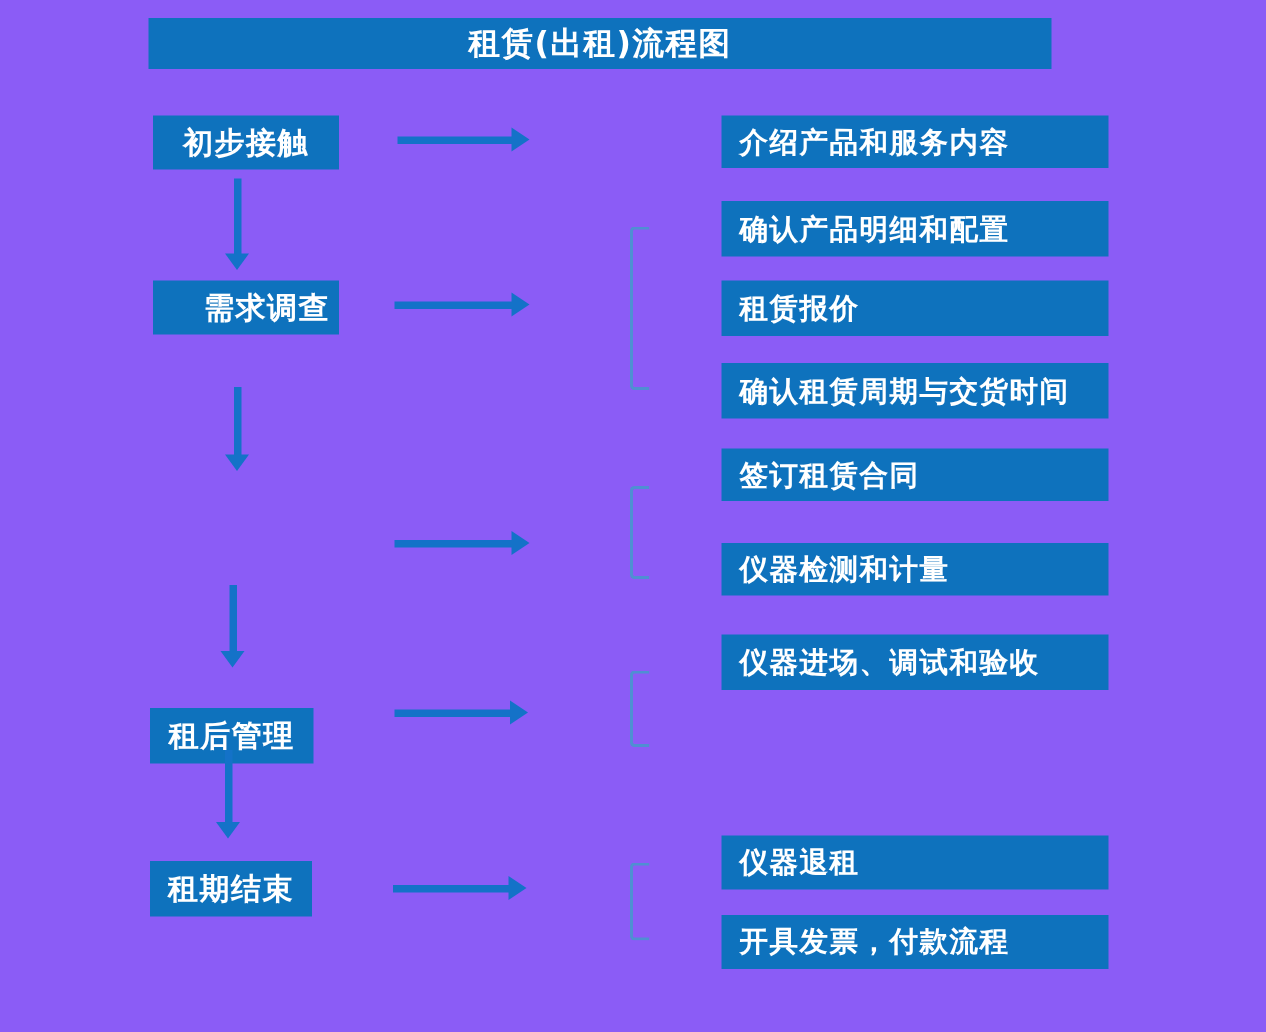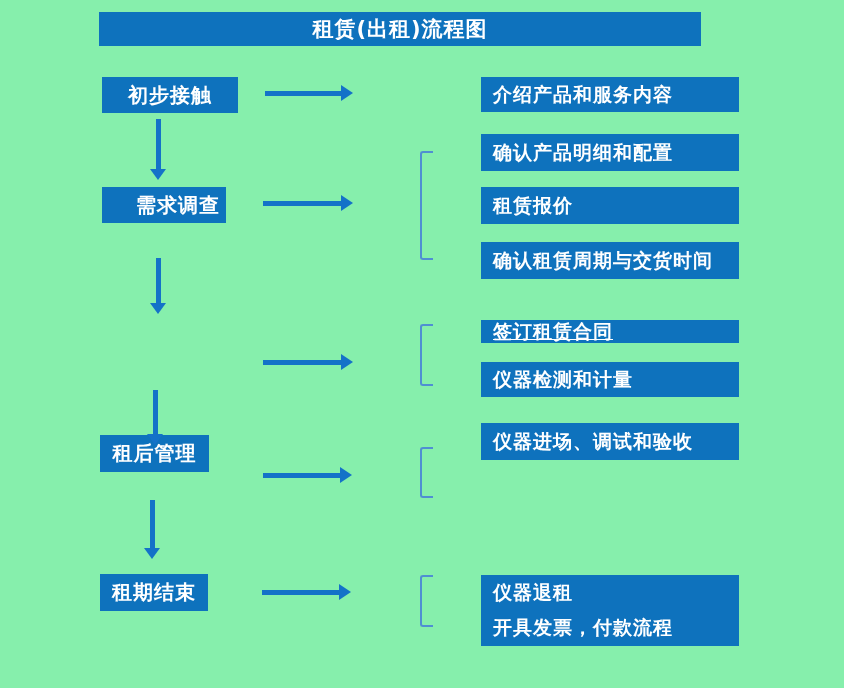--- a/index.html
+++ b/index.html
@@ -1,21 +1,21 @@
 <!DOCTYPE html>
 <html><head>
 <meta charset="utf-8">
 <style>
   * { margin: 0; padding: 0; box-sizing: border-box; }
   html, body { background: #ffffff; }
   .canvas {
     position: relative;
     width: 844px;
     height: 688px;
-    background: #86efac;
+    background: #8b5cf6;
     font-family: "DejaVu Sans", sans-serif;
     overflow: hidden;
   }
   .box {
     position: absolute;
     background: #0e72bd;
     color: #ffffff;
     font-weight: bold;
     display: flex;
     align-items: center;
@@ -74,37 +74,37 @@
     border-radius: 3px 0 0 3px;
   }
 </style>
 </head>
 <body>
 
 <div class="canvas">
 
   <div class="box title-bar">租赁(出租)流程图</div>
 
-  <div class="box stage" style="left:102px; top:77px;  width:136px; height:36px;">初步接触</div>
+  <div class="box stage" style="left:102px; top:77px;  width:124px; height:36px;">初步接触</div>
   <div class="box stage" style="left:102px; top:187px; width:124px; height:36px;padding-left:28px;">需求调查</div>
-  <div class="box stage" style="left:100px; top:435px; width:109px; height:37px;">租后管理</div>
+  <div class="box stage" style="left:100px; top:472px; width:109px; height:37px;">租后管理</div>
   <div class="box stage" style="left:100px; top:574px; width:108px; height:37px;">租期结束</div>
 
   <div class="box output" style="top:77px;  height:35px;">介绍产品和服务内容</div>
 
   <div class="box output" style="top:134px; height:37px;">确认产品明细和配置</div>
   <div class="box output" style="top:187px; height:37px;">租赁报价</div>
   <div class="box output" style="top:242px; height:37px;">确认租赁周期与交货时间</div>
 
-  <div class="box output" style="top:320px; height:23px;text-decoration:underline;">签订租赁合同</div>
+  <div class="box output" style="top:299px; height:35px;">签订租赁合同</div>
   <div class="box output" style="top:362px; height:35px;">仪器检测和计量</div>
 
   <div class="box output" style="top:423px; height:37px;">仪器进场、调试和验收</div>
 
-  <div class="box output" style="top:575px; height:36px;">仪器退租</div>
+  <div class="box output" style="top:557px; height:36px;">仪器退租</div>
   <div class="box output" style="top:610px; height:36px;">开具发票，付款流程</div>
 
   <div class="harrow" style="left:265px; top:85px;  width:88px;">
     <div class="shaft"></div>
     <div class="head"></div>
   </div>
   <div class="harrow" style="left:263px; top:195px; width:90px;">
     <div class="shaft"></div>
     <div class="head"></div>
   </div>

